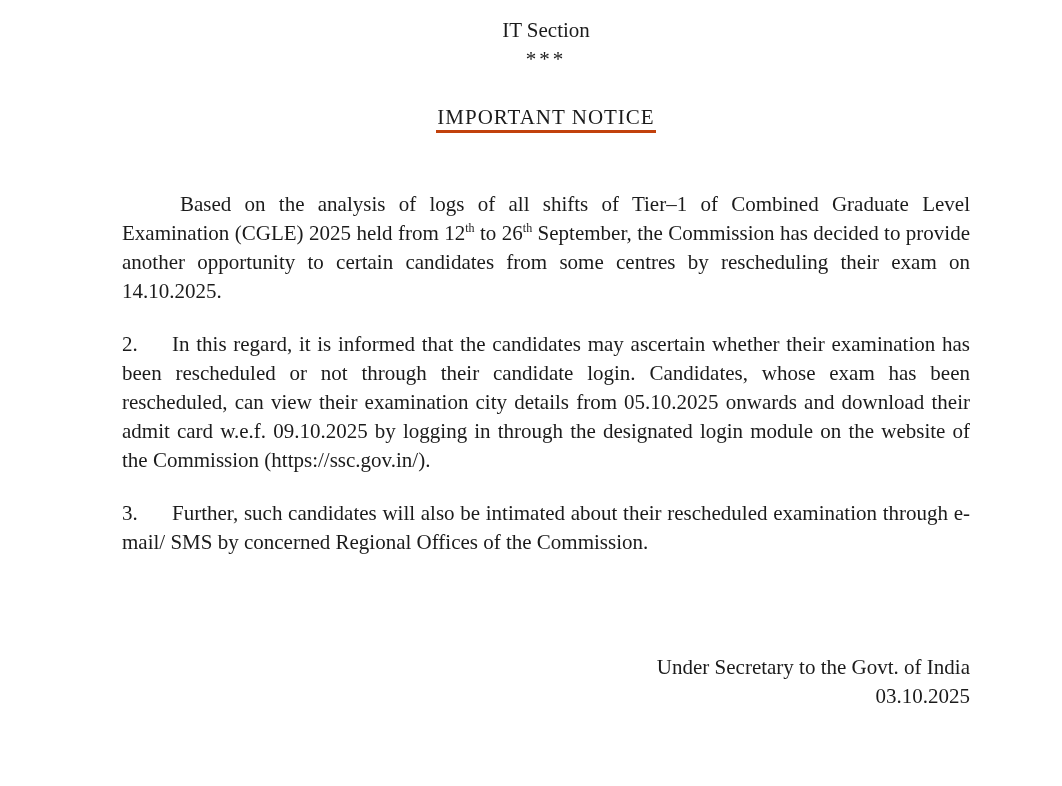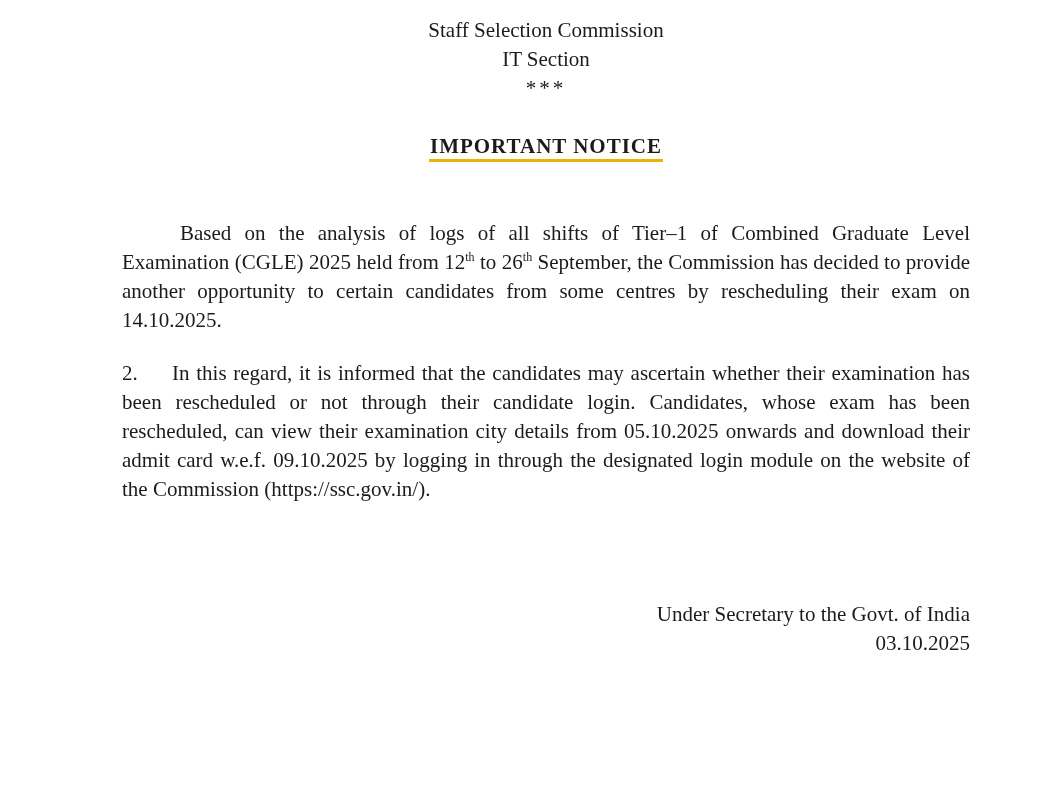--- a/index.html
+++ b/index.html
@@ -16,52 +16,52 @@
     font-size: 21px;
     line-height: 29px;
     color: #1b1b1b;
   }
   .doc-header { text-align: center; }
   .doc-header div { height: 29px; }
   .stars { letter-spacing: 3px; }
   .title-row { text-align: center; margin-top: 29px; height: 29px; }
   .title-text {
     display: inline-block;
-    font-weight: bold;
+    font-weight: normal;
     letter-spacing: 1px;
     line-height: 24px;
-    border-bottom: 3px solid #eab308;
+    border-bottom: 3px solid #c2410c;
     padding: 0 1px 1px 1px;
   }
   .para { margin: 0; text-align: justify; font-family: Liberation Serif, serif; }
   .para-intro { margin-top: 58px; text-indent: 58px; }
   .para-num  { margin-top: 24px; }
   .pnum { display: inline-block; width: 50px; text-indent: 0; }
   sup { font-size: 12px; line-height: 0; vertical-align: super; }
   .signature { margin-top: 96px; text-align: right; }
   .signature div { height: 29px; }
 </style>
 </head>
 <body>
 
 <div class="page">
 
   <div class="doc-header">
-    <div>Staff Selection Commission</div>
     <div>IT Section</div>
     <div class="stars">***</div>
   </div>
 
   <div class="title-row">
     <span class="title-text">IMPORTANT NOTICE</span>
   </div>
 
   <p class="para para-intro"><span>Based on the analysis of logs of all shifts of Tier–1 of Combined Graduate Level Examination (CGLE) 2025 held from 12</span><sup>th</sup><span> to 26</span><sup>th</sup><span> September, the Commission has decided to provide another opportunity to certain candidates from some centres by rescheduling their exam on 14.10.2025.</span></p>
 
   <p class="para para-num"><span class="pnum">2.</span><span>In this regard, it is informed that the candidates may ascertain whether their examination has been rescheduled or not through their candidate login. Candidates, whose exam has been rescheduled, can view their examination city details from 05.10.2025 onwards and download their admit card w.e.f. 09.10.2025 by logging in through the designated login module on the website of the Commission (https://ssc.gov.in/).</span></p>
 
+  <p class="para para-num"><span class="pnum">3.</span><span>Further, such candidates will also be intimated about their rescheduled examination through e-mail/ SMS by concerned Regional Offices of the Commission.</span></p>
 
   <div class="signature">
     <div>Under Secretary to the Govt. of India</div>
     <div>03.10.2025</div>
   </div>
 
 </div>
 
 </body></html>

